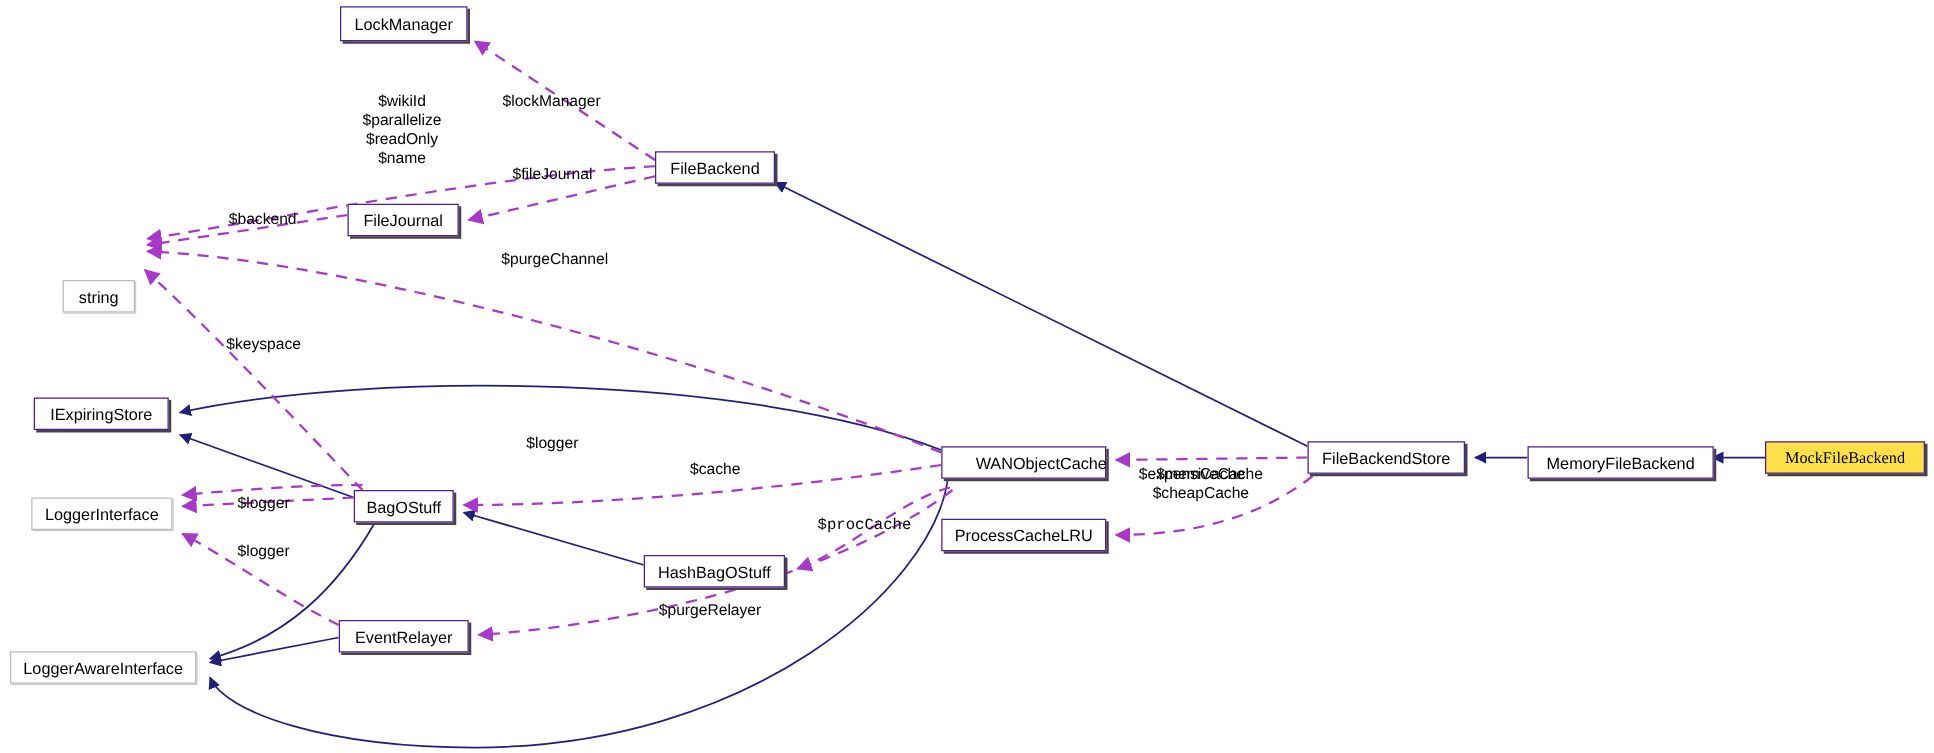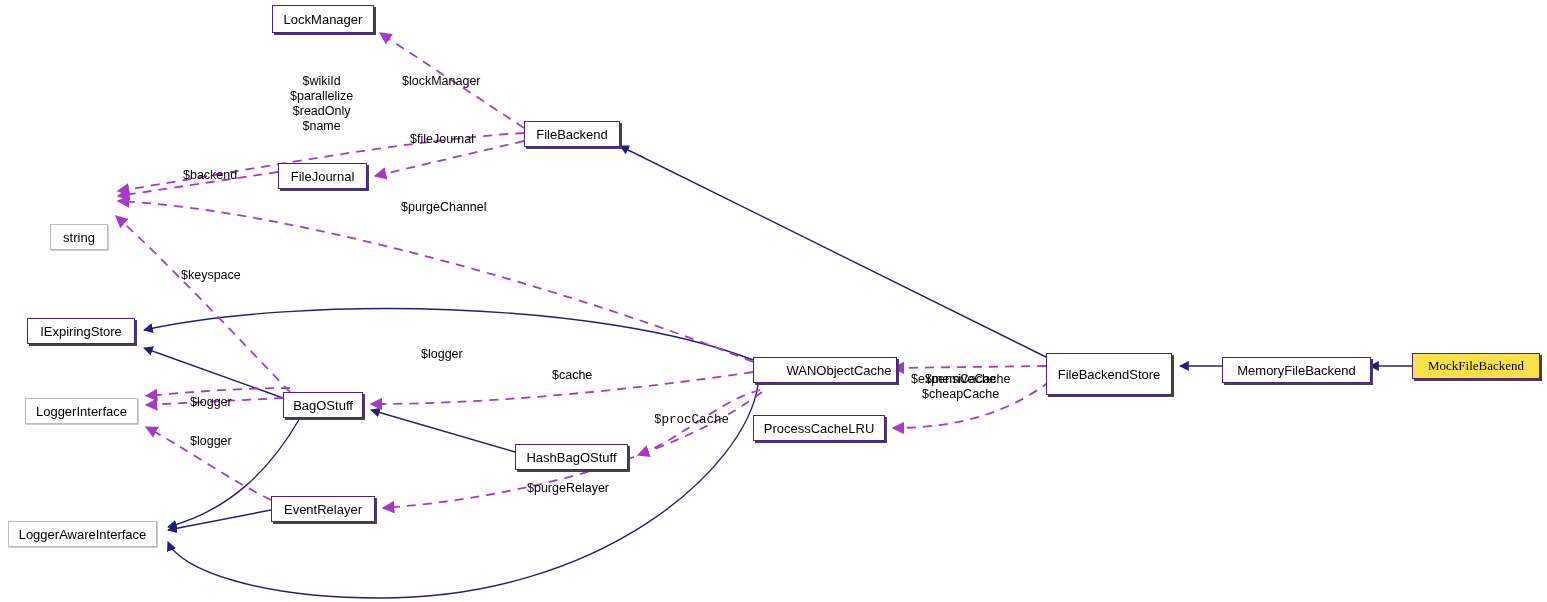--- a/index.html
+++ b/index.html
@@ -129,22 +129,22 @@
       <path d="M 762 392 C 700 440 560 495 383 508"></path>
     </g>
   </svg>
 
   <div id="nodes-layer">
       <div class="node cls" style="left: 272px; top: 5px; width: 102px; height: 28px;">LockManager</div>
       <div class="node cls" style="left: 524px; top: 121px; width: 96px; height: 26px;">FileBackend</div>
       <div class="node cls" style="left: 278px; top: 163px; width: 89px; height: 26px;">FileJournal</div>
       <div class="node iface" style="left: 50px; top: 188px; width: 58px; height: 26px; margin-top: 36px;">string</div>
       <div class="node cls" style="left: 27px; top: 318px; width: 108px; height: 26px;">IExpiringStore</div>
-      <div class="node cls" style="left: 753px; top: 357px; width: 144px; height: 26px; padding-left: 28px;">WANObjectCache</div>
-      <div class="node cls" style="left: 1046px; top: 353px; width: 126px; height: 42px;">FileBackendStore</div>
+      <div class="node cls" style="left: 753px; top: 357px; width: 132px; height: 26px; padding-left: 28px;">WANObjectCache</div>
+      <div class="node cls" style="left: 1046px; top: 353px; width: 126px; height: 26px;">FileBackendStore</div>
       <div class="node cls" style="left: 1222px; top: 357px; width: 149px; height: 26px;">MemoryFileBackend</div>
       <div class="node cls current" style="left: 1412px; top: 353px; width: 128px; height: 26px;">MockFileBackend</div>
       <div class="node iface" style="left: 25px; top: 398px; width: 113px; height: 26px;">LoggerInterface</div>
       <div class="node cls" style="left: 283px; top: 392px; width: 80px; height: 26px;">BagOStuff</div>
       <div class="node cls" style="left: 753px; top: 415px; width: 132px; height: 26px;">ProcessCacheLRU</div>
       <div class="node cls" style="left: 515px; top: 444px; width: 113px; height: 26px;">HashBagOStuff</div>
       <div class="node cls" style="left: 271px; top: 496px; width: 104px; height: 26px;">EventRelayer</div>
       <div class="node iface" style="left: 8px; top: 521px; width: 149px; height: 26px;">LoggerAwareInterface</div>
     </div>
   <div id="labels-layer">

